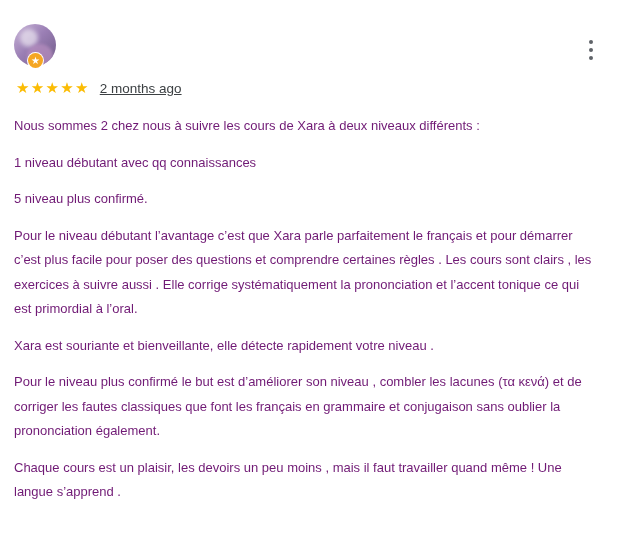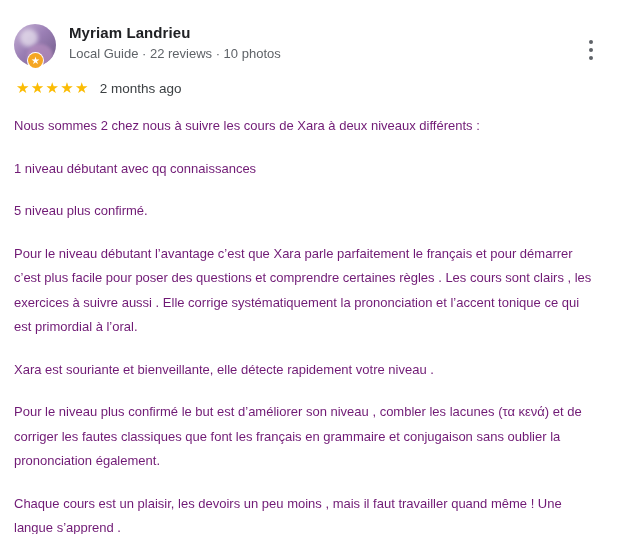--- a/index.html
+++ b/index.html
@@ -125,49 +125,46 @@
   .stars {
     color: #fbbc04;
     font-size: 15px;
     letter-spacing: 1.3px;
     line-height: 16px;
   }
   .when {
     font-size: 13.5px;
     color: #3c4043;
     margin-left: 10px;
+    text-decoration: underline;
   }
   .body {
     margin-top: 18px;
     font-size: 13px;
     line-height: 24.5px;
     color: #701a75;
   }
   .body p {
     margin: 0 0 1px 0;
   }
   .body p + p {
-    margin-top: 18px;
+    margin-top: 12px;
   }
 </style>
 </head>
 <body>
 
 <div class="review">
 
   <div class="head">
     <div class="avatar-wrap">
       <div class="avatar"></div>
       <div class="badge">
         <div class="badge-inner">★</div>
       </div>
-    </div>
-    <div class="head-text">
-      <div class="name">Myriam Landrieu</div>
-      <div class="meta">Local Guide · 22 reviews · 10 photos</div>
     </div>
   </div>
 
   <div class="more">
     <i></i>
     <i></i>
     <i></i>
   </div>
 
   <div class="rating-row">

